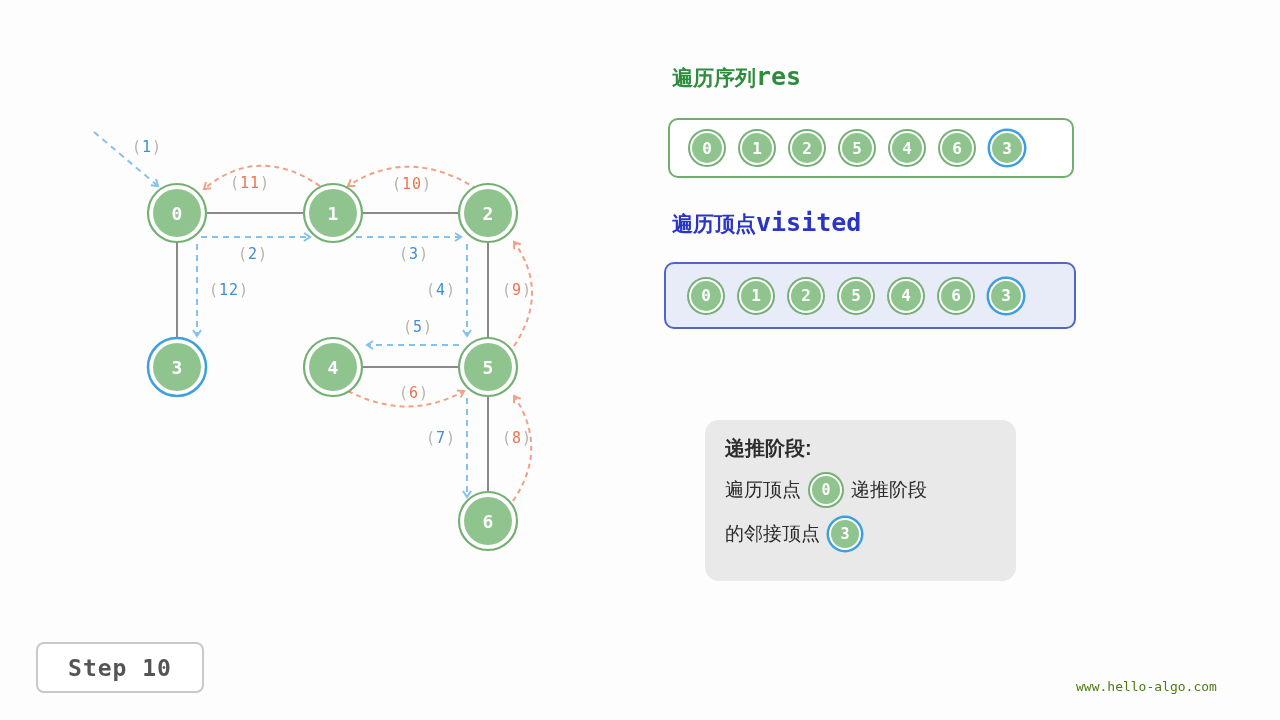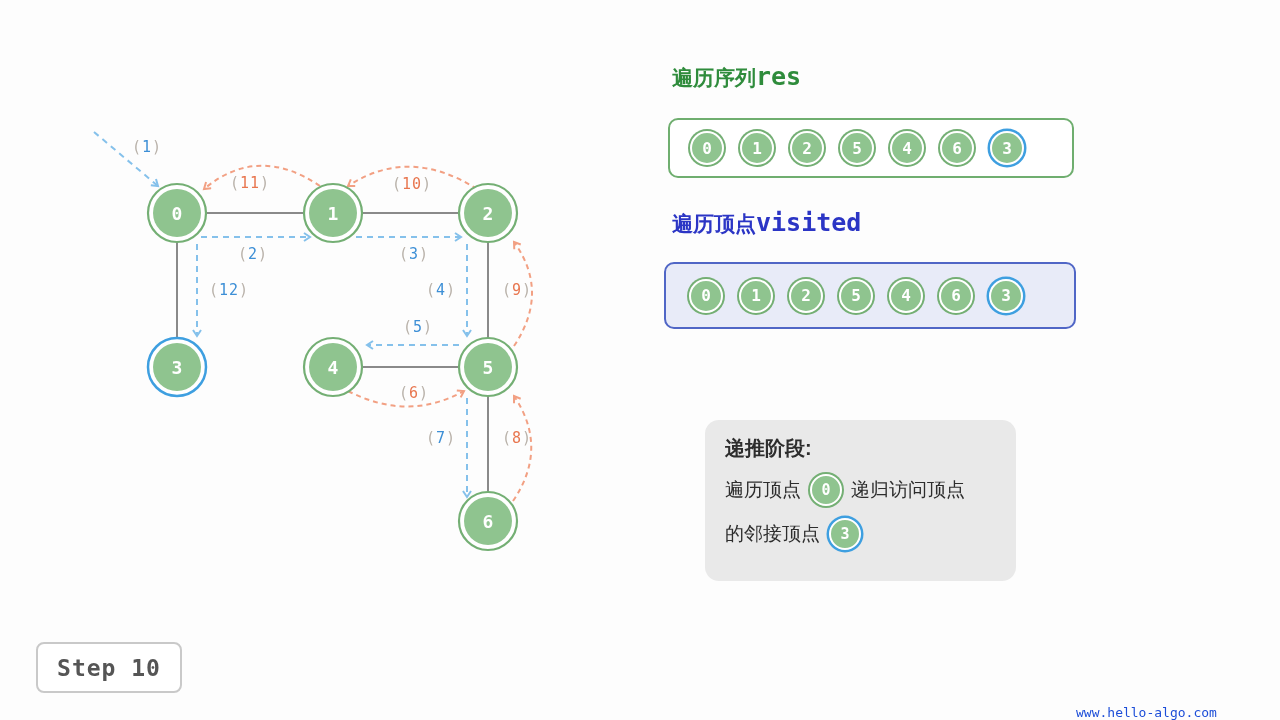--- a/index.html
+++ b/index.html
@@ -39,24 +39,24 @@
   .info-box { position:absolute; left:705px; top:420px; width:311px; height:161px; background:#e9e9e9;
     border-radius:14px; padding:15px 20px; color:#2d2d2d; }
   .info-title { font-size:20px; font-weight:bold; margin-bottom:0; }
   .info-line { display:flex; align-items:center; gap:9px; font-size:19px; margin-top:12px; }
   .chip { width:32px; height:32px; min-width:32px; border-radius:50%; background:#8fc48f;
     border:2px solid #ffffff; box-shadow:0 0 0 2px #74af74; color:#ffffff;
     font:bold 15px "DejaVu Sans Mono", monospace; display:flex; align-items:center; justify-content:center; }
   .chip.hl { box-shadow:0 0 0 2.5px #3e9fe0; }
 
   
-  .step-box { position:absolute; left:36px; top:642px; width:146px; height:51px; background:#ffffff;
+  .step-box { position:absolute; left:36px; top:642px; width:168px; height:51px; background:#ffffff;
     border:2px solid #c9c9c9; border-radius:8px; display:flex; align-items:center; justify-content:center;
     font:bold 23px "DejaVu Sans Mono", monospace; color:#555555; letter-spacing:1px; }
-  .watermark { position:absolute; left:1076px; top:705px; font:13px "DejaVu Sans Mono", monospace; color:#1d4ed8; }
+  .watermark { position:absolute; left:1076px; top:679px; font:13px "DejaVu Sans Mono", monospace; color:#4d7c0f; }
 </style>
 </head>
 <body>
 
 <div class="stage">
 
   <svg class="graph" width="640" height="640" viewBox="0 0 640 640">
     <defs>
       <marker id="arrowB" markerWidth="12" markerHeight="12" refX="7" refY="5" orient="auto" markerUnits="userSpaceOnUse">
         <path d="M1,1 L7,5 L1,9" fill="none" stroke="#85c1eb" stroke-width="2"></path>
@@ -163,21 +163,21 @@
     <div class="seq-circle">4</div>
     <div class="seq-circle">6</div>
     <div class="seq-circle hl">3</div>
   </div>
 
   <div class="info-box">
     <div class="info-title">递推阶段:</div>
     <div class="info-line">
       <span>遍历顶点</span>
       <span class="chip">0</span>
-      <span>递归访问顶点</span>
+      <span>递推阶段</span>
     </div>
     <div class="info-line">
       <span>的邻接顶点</span>
       <span class="chip hl">3</span>
     </div>
   </div>
 
   <div class="step-box">Step 10</div>
   <div class="watermark">www.hello-algo.com</div>
 

